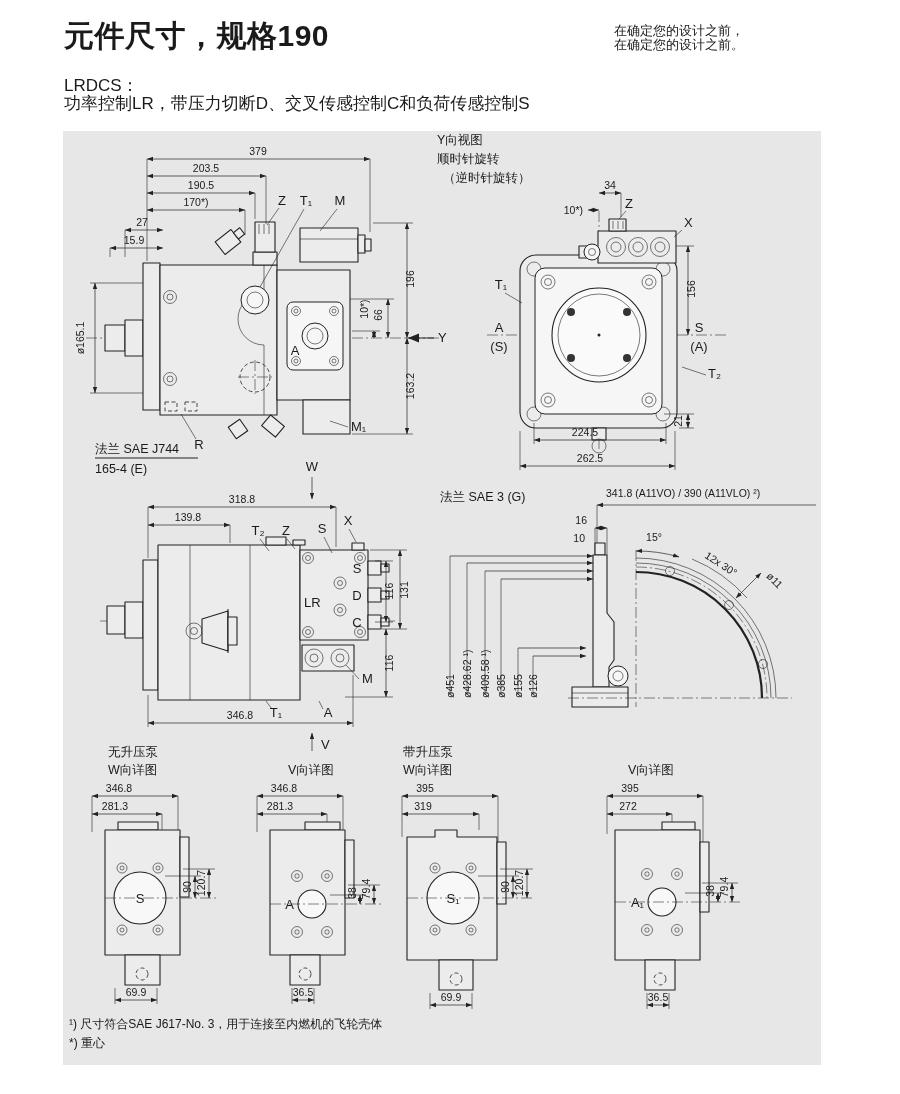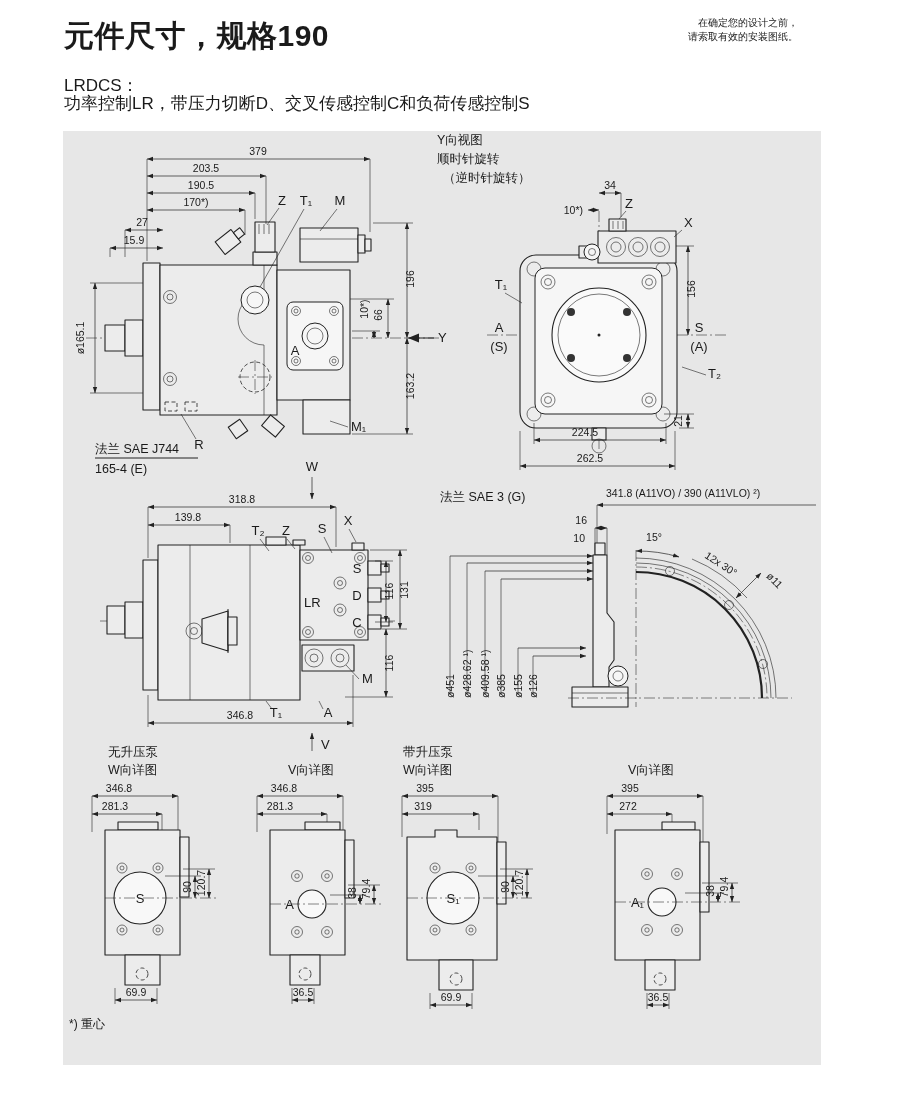--- a/index.html
+++ b/index.html
@@ -1,20 +1,20 @@
 <!DOCTYPE html>
 <html><head>
 <meta charset="utf-8">
 <style>
   html,body{margin:0;padding:0}
   body{width:900px;height:1094px;position:relative;background:#fff;
        font-family:"Liberation Sans",sans-serif;color:#1a1a1a;overflow:hidden}
   #panel{position:absolute;left:63px;top:131px;width:758px;height:934px;background:#e7e7e7}
   #title{position:absolute;left:64px;top:16px;font-size:30px;font-weight:bold;letter-spacing:.5px}
-  #note{position:absolute;left:560px;top:16px;width:238px;text-align:right;font-size:10px;line-height:14px}
+  #note{position:absolute;left:560px;top:24px;width:238px;text-align:center;font-size:13px;line-height:14px}
   #subtitle{position:absolute;left:64px;top:77px;font-size:17px;line-height:18px}
   #footnotes{position:absolute;left:6px;top:884px;font-size:12px;line-height:19px}
   svg{position:absolute;overflow:visible}
   svg text{fill:#1a1a1a;font-family:"Liberation Sans",sans-serif}
   .dim{font-size:10.5px}
   .port{font-size:13px}
   .cn{font-size:12.5px}
   .part{fill:#ececec;stroke:#222;stroke-width:1.1;stroke-linejoin:round}
   .part2{fill:#f6f6f6;stroke:#222;stroke-width:1}
   .ln{stroke:#222;stroke-width:1;fill:none}
@@ -32,21 +32,21 @@
   <defs>
     <marker id="ar" viewBox="0 0 10 10" refX="9.5" refY="5" markerWidth="9" markerHeight="9" orient="auto-start-reverse">
       <path d="M0,1.6 L10,5 L0,8.4 z" fill="#222"></path>
     </marker>
   </defs>
 </svg>
 
 <div id="title">元件尺寸，规格190</div>
 <div id="note">
   <div>在确定您的设计之前，</div>
-  <div>请索取有效的安装图纸。</div>
+  <div>在确定您的设计之前。</div>
 </div>
 <div id="subtitle">
   <div>LRDCS：</div>
   <div>功率控制LR，带压力切断D、交叉传感控制C和负荷传感控制S</div>
 </div>
 
 <div id="panel">
 
   <svg style="left:5px;top:8px" width="395" height="345" viewBox="0 0 395 345">
     <line class="cl" x1="18" y1="199" x2="372" y2="199"></line>
@@ -541,15 +541,16 @@
     <line class="thin" x1="102" y1="141" x2="138" y2="141"></line>
     <line class="dl" x1="132" y1="141" x2="132" y2="160"></line>
     <text class="dim" text-anchor="middle" transform="rotate(-90 128 145)" x="128" y="145">79.4</text>
     <line class="thin" x1="47" y1="251" x2="47" y2="267"></line>
     <line class="thin" x1="69" y1="251" x2="69" y2="267"></line>
     <line class="dl" x1="47" y1="263" x2="69" y2="263"></line>
     <text class="dim" x="58" y="259" text-anchor="middle">36.5</text>
   </svg>
 
   <div id="footnotes">
+    <div>¹) 尺寸符合SAE J617-No. 3，用于连接至内燃机的飞轮壳体</div>
     <div>*) 重心</div>
   </div>
 </div>
 
 </body></html>

